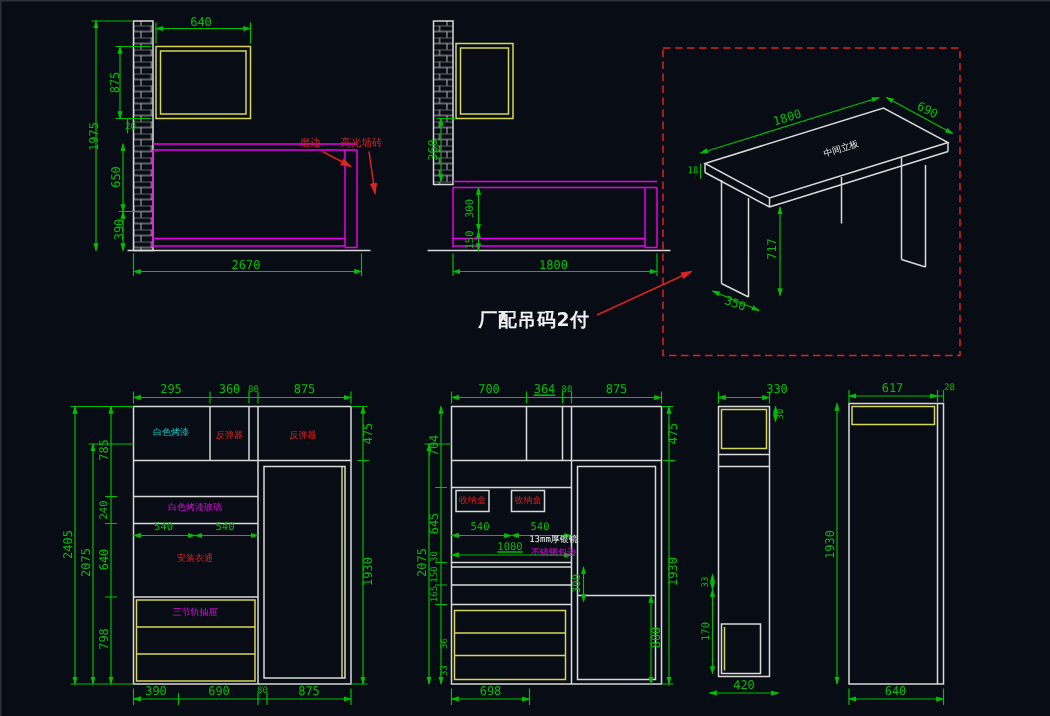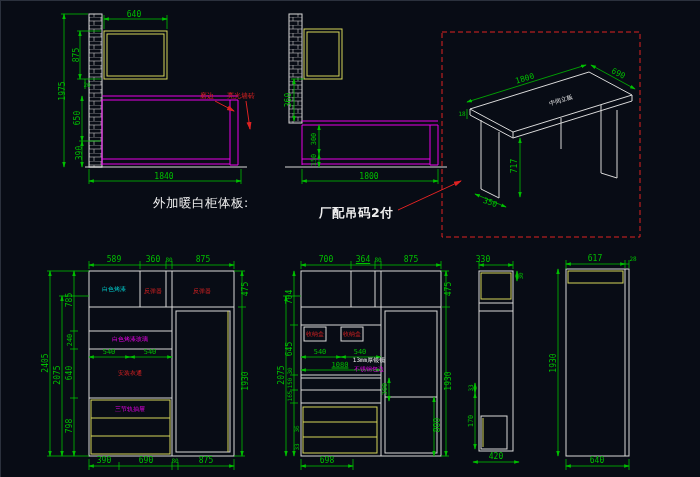--- a/index.html
+++ b/index.html
@@ -170,34 +170,34 @@
     </g>
   </svg>
 
   <div id="labels">
       <div class="lbl" style="left: 133px; top: 14px; color: rgb(0, 191, 0); font-size: 8px; transform: translate(-50%, -50%);">640</div>
       <div class="lbl" style="left: 76px; top: 54px; color: rgb(0, 191, 0); font-size: 8px; transform: translate(-50%, -50%) rotate(-90deg);">875</div>
       <div class="lbl" style="left: 62px; top: 90px; color: rgb(0, 191, 0); font-size: 8px; transform: translate(-50%, -50%) rotate(-90deg);">1975</div>
       <div class="lbl" style="left: 86px; top: 84px; color: rgb(0, 191, 0); font-size: 6px; transform: translate(-50%, -50%);">20</div>
       <div class="lbl" style="left: 77px; top: 117px; color: rgb(0, 191, 0); font-size: 8px; transform: translate(-50%, -50%) rotate(-90deg);">650</div>
       <div class="lbl" style="left: 79px; top: 152px; color: rgb(0, 191, 0); font-size: 8px; transform: translate(-50%, -50%) rotate(-90deg);">390</div>
-      <div class="lbl" style="left: 163px; top: 176px; color: rgb(0, 191, 0); font-size: 8px; transform: translate(-50%, -50%);">1840</div>
+      <div class="lbl" style="left: 163px; top: 176px; color: rgb(0, 191, 0); font-size: 8px; transform: translate(-50%, -50%);">2670</div>
       <div class="lbl" style="left: 206px; top: 95px; color: rgb(221, 34, 34); font-size: 7px; transform: translate(-50%, -50%);">磨边</div>
       <div class="lbl" style="left: 240px; top: 95px; color: rgb(221, 34, 34); font-size: 7px; transform: translate(-50%, -50%);">亮光墙砖</div>
       <div class="lbl" style="left: 288px; top: 99px; color: rgb(0, 191, 0); font-size: 8px; transform: translate(-50%, -50%) rotate(-90deg);">360</div>
       <div class="lbl" style="left: 313px; top: 138px; color: rgb(0, 191, 0); font-size: 7px; transform: translate(-50%, -50%) rotate(-90deg);">300</div>
       <div class="lbl" style="left: 313px; top: 159px; color: rgb(0, 191, 0); font-size: 7px; transform: translate(-50%, -50%) rotate(-90deg);">150</div>
       <div class="lbl" style="left: 368px; top: 176px; color: rgb(0, 191, 0); font-size: 8px; transform: translate(-50%, -50%);">1800</div>
       <div class="lbl" style="left: 524px; top: 78px; color: rgb(0, 191, 0); font-size: 8px; transform: translate(-50%, -50%) rotate(-17deg);">1800</div>
       <div class="lbl" style="left: 617px; top: 73px; color: rgb(0, 191, 0); font-size: 8px; transform: translate(-50%, -50%) rotate(27deg);">690</div>
       <div class="lbl" style="left: 461px; top: 113px; color: rgb(0, 191, 0); font-size: 6px; transform: translate(-50%, -50%);">18</div>
       <div class="lbl" style="left: 514px; top: 165px; color: rgb(0, 191, 0); font-size: 8px; transform: translate(-50%, -50%) rotate(-90deg);">717</div>
       <div class="lbl" style="left: 489px; top: 202px; color: rgb(0, 191, 0); font-size: 8px; transform: translate(-50%, -50%) rotate(20deg);">350</div>
       <div class="lbl" style="left: 560px; top: 99px; color: rgb(240, 240, 240); font-size: 6px; transform: translate(-50%, -50%) rotate(-17deg);">中间立板</div>
-      <div class="lbl" style="left: 113px; top: 259px; color: rgb(0, 191, 0); font-size: 8px; transform: translate(-50%, -50%);">589</div>
+      <div class="lbl" style="left: 113px; top: 259px; color: rgb(0, 191, 0); font-size: 8px; transform: translate(-50%, -50%);">295</div>
       <div class="lbl" style="left: 152px; top: 259px; color: rgb(0, 191, 0); font-size: 8px; transform: translate(-50%, -50%);">360</div>
       <div class="lbl" style="left: 168px; top: 259px; color: rgb(0, 191, 0); font-size: 6px; transform: translate(-50%, -50%);">80</div>
       <div class="lbl" style="left: 202px; top: 259px; color: rgb(0, 191, 0); font-size: 8px; transform: translate(-50%, -50%);">875</div>
       <div class="lbl" style="left: 45px; top: 362px; color: rgb(0, 191, 0); font-size: 8px; transform: translate(-50%, -50%) rotate(-90deg);">2405</div>
       <div class="lbl" style="left: 57px; top: 374px; color: rgb(0, 191, 0); font-size: 8px; transform: translate(-50%, -50%) rotate(-90deg);">2075</div>
       <div class="lbl" style="left: 69px; top: 299px; color: rgb(0, 191, 0); font-size: 8px; transform: translate(-50%, -50%) rotate(-90deg);">785</div>
       <div class="lbl" style="left: 69px; top: 339px; color: rgb(0, 191, 0); font-size: 7px; transform: translate(-50%, -50%) rotate(-90deg);">240</div>
       <div class="lbl" style="left: 69px; top: 372px; color: rgb(0, 191, 0); font-size: 8px; transform: translate(-50%, -50%) rotate(-90deg);">640</div>
       <div class="lbl" style="left: 69px; top: 425px; color: rgb(0, 191, 0); font-size: 8px; transform: translate(-50%, -50%) rotate(-90deg);">798</div>
       <div class="lbl" style="left: 245px; top: 288px; color: rgb(0, 191, 0); font-size: 8px; transform: translate(-50%, -50%) rotate(-90deg);">475</div>
@@ -231,30 +231,29 @@
       <div class="lbl" style="left: 319px; top: 351px; color: rgb(0, 191, 0); font-size: 7px; transform: translate(-50%, -50%);">540</div>
       <div class="lbl" style="left: 359px; top: 351px; color: rgb(0, 191, 0); font-size: 7px; transform: translate(-50%, -50%);">540</div>
       <div class="lbl" style="left: 339px; top: 364px; color: rgb(0, 191, 0); font-size: 7px; transform: translate(-50%, -50%); text-decoration: underline;">1080</div>
       <div class="lbl" style="left: 384px; top: 388px; color: rgb(0, 191, 0); font-size: 7px; transform: translate(-50%, -50%) rotate(-90deg);">300</div>
       <div class="lbl" style="left: 437px; top: 424px; color: rgb(0, 191, 0); font-size: 8px; transform: translate(-50%, -50%) rotate(-90deg);">800</div>
       <div class="lbl" style="left: 326px; top: 460px; color: rgb(0, 191, 0); font-size: 8px; transform: translate(-50%, -50%);">698</div>
       <div class="lbl" style="left: 314px; top: 333px; color: rgb(221, 34, 34); font-size: 6px; transform: translate(-50%, -50%);">收纳盒</div>
       <div class="lbl" style="left: 351px; top: 333px; color: rgb(221, 34, 34); font-size: 6px; transform: translate(-50%, -50%);">收纳盒</div>
       <div class="lbl" style="left: 368px; top: 359px; color: rgb(240, 240, 240); font-size: 6px; transform: translate(-50%, -50%);">13mm厚银镜</div>
       <div class="lbl" style="left: 368px; top: 368px; color: rgb(232, 0, 232); font-size: 6px; transform: translate(-50%, -50%);">不锈钢包边</div>
-      <div class="lbl" style="left: 482px; top: 259px; color: rgb(0, 191, 0); font-size: 8px; transform: translate(-50%, -50%);">330</div>
+      <div class="lbl" style="left: 517px; top: 259px; color: rgb(0, 191, 0); font-size: 8px; transform: translate(-50%, -50%);">330</div>
       <div class="lbl" style="left: 520px; top: 275px; color: rgb(0, 191, 0); font-size: 6px; transform: translate(-50%, -50%) rotate(-90deg);">30</div>
       <div class="lbl" style="left: 470px; top: 387px; color: rgb(0, 191, 0); font-size: 6px; transform: translate(-50%, -50%) rotate(-90deg);">33</div>
       <div class="lbl" style="left: 470px; top: 420px; color: rgb(0, 191, 0); font-size: 7px; transform: translate(-50%, -50%) rotate(-90deg);">170</div>
       <div class="lbl" style="left: 495px; top: 456px; color: rgb(0, 191, 0); font-size: 8px; transform: translate(-50%, -50%);">420</div>
       <div class="lbl" style="left: 594px; top: 258px; color: rgb(0, 191, 0); font-size: 8px; transform: translate(-50%, -50%);">617</div>
       <div class="lbl" style="left: 632px; top: 258px; color: rgb(0, 191, 0); font-size: 6px; transform: translate(-50%, -50%);">28</div>
       <div class="lbl" style="left: 553px; top: 362px; color: rgb(0, 191, 0); font-size: 8px; transform: translate(-50%, -50%) rotate(-90deg);">1930</div>
       <div class="lbl" style="left: 596px; top: 460px; color: rgb(0, 191, 0); font-size: 8px; transform: translate(-50%, -50%);">640</div>
     </div>
 
   <div class="note board-note">
-    <div>外加暖白柜体板:</div>
   </div>
 
   <div class="note hanger-note">厂配吊码2付</div>
 
 </div>
 
 </body></html>

